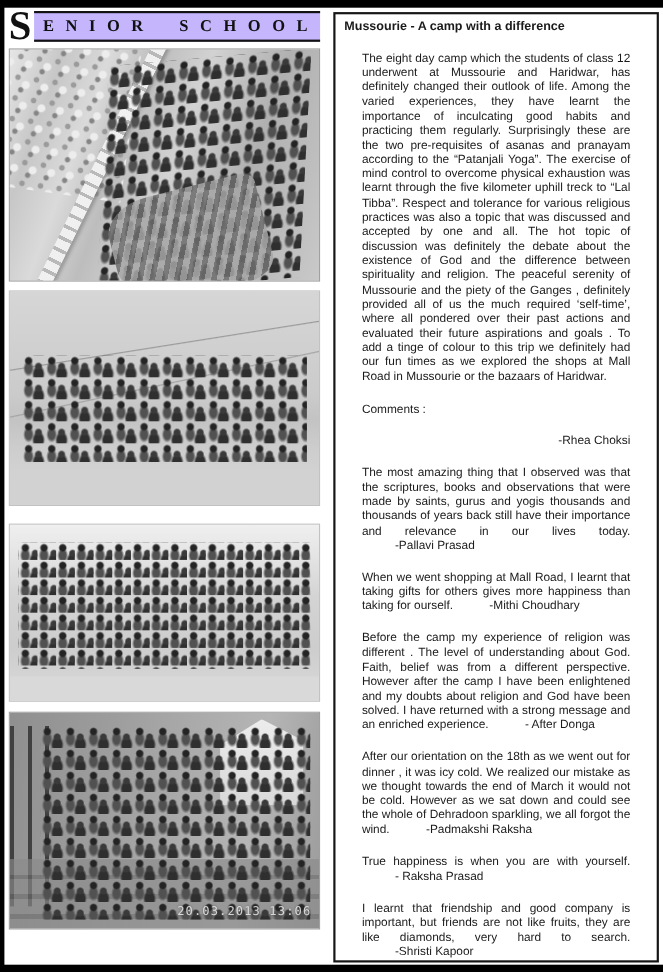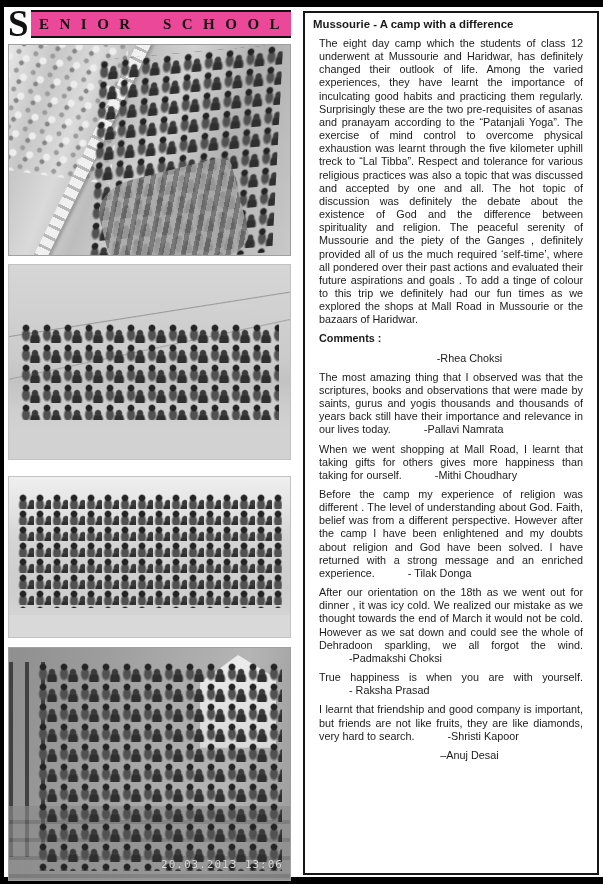--- a/index.html
+++ b/index.html
@@ -15,33 +15,33 @@
   
   .left-col{position:absolute;left:8px;top:9px;width:283px;}
   .masthead{position:relative;height:30px;margin-bottom:4px;}
   .masthead .initial{
     position:absolute;left:0;top:-4px;
     font-family:"Liberation Serif",serif;font-size:37px;line-height:36px;
     font-weight:bold;color:#111;
   }
   .masthead .band{
     margin-left:23px;height:24px;margin-top:1px;
-    background:#ec4899;border-top:2px solid #121212;border-bottom:2px solid #121212;
+    background:#c4b5fd;border-top:2px solid #121212;border-bottom:2px solid #121212;
     display:flex;align-items:center;overflow:hidden;
   }
   .masthead .rest{
     font-family:"Liberation Serif",serif;font-size:15px;font-weight:bold;color:#111;
     letter-spacing:10.5px;word-spacing:8px;padding-left:8px;white-space:nowrap;
   }
 
   .photo{position:relative;overflow:hidden;width:283px;border:1px solid #a0a0a0;box-sizing:border-box;}
   .p1{height:212px;margin-bottom:8px;}
   .p2{height:196px;margin-bottom:16px;border-color:#c2c2c2;}
   .p3{height:162px;margin-bottom:9px;border-color:#c2c2c2;}
-  .p4{height:234px;}
+  .p4{height:198px;}
 
   .crowd{
     position:absolute;
     background-image:
       radial-gradient(circle at 6px 5px,#242424 2.6px,transparent 4px),
       radial-gradient(circle at 15px 10px,#3a3a3a 2.4px,transparent 3.8px),
       radial-gradient(ellipse 4px 6px at 6px 12px,#515151 3px,transparent 5px),
       radial-gradient(ellipse 5px 7px at 15px 17px,#2f2f2f 4px,transparent 6px);
     background-size:21px 20px;
   }
@@ -85,24 +85,24 @@
     font-family:"DejaVu Sans Mono",monospace;font-size:11px;color:#e3e3e3;
     opacity:.9;letter-spacing:1px;text-shadow:0 0 2px #4a4a4a;}
 
   
   .right-col{
     position:absolute;left:303px;top:11px;width:296px;height:864px;
     border:2px solid #161616;box-sizing:border-box;
     padding:4px 8px 6px 8px;overflow:hidden;
   }
   .right-col .title{font-size:11.4px;font-weight:bold;margin:0 0 1px 0;line-height:14px;}
-  .right-col p{margin:6px;font-size:10.8px;line-height:13.15px;text-align:justify;}
-  .comments-label{font-weight:bold;font-size:11.2px;line-height:13.2px;}
+  .right-col p{margin:16px;font-size:10.8px;line-height:13.15px;text-align:justify;}
+  .comments-label{font-weight:normal;font-size:11.2px;line-height:13.2px;}
   .comment .author{display:inline-block;padding-left:30px;white-space:nowrap;}
-  .comment.own-line .author{display:block;text-align:center;padding-left:14%;}
+  .comment.own-line .author{display:block;text-align:right;padding-left:14%;}
 </style>
 </head>
 <body>
 
 <div class="edge top"></div>
 <div class="edge left"></div>
 <div class="edge bottom"></div>
 
 <div class="left-col">
   <div class="masthead">
@@ -138,21 +138,21 @@
     <span class="stamp">20.03.2013 13:06</span>
   </div>
 </div>
 
 <div class="right-col">
   <h3 class="title">Mussourie - A camp with a difference</h3>
   <p class="body">The eight day camp which the students of class 12 underwent at Mussourie and Haridwar, has definitely changed their outlook of life. Among the varied experiences,  they have learnt the importance of inculcating good habits and practicing them regularly. Surprisingly these are the two pre-requisites of asanas and pranayam according to the “Patanjali Yoga”. The exercise of mind control to overcome physical exhaustion was learnt through the five kilometer uphill treck to “Lal Tibba”. Respect and tolerance for various religious practices was also a topic that was discussed and accepted by one and all. The hot topic of discussion was definitely the debate about the existence of God and the difference between spirituality and religion. The peaceful serenity of Mussourie and the piety of the Ganges , definitely provided all of us the much required ‘self-time’, where all pondered over their past actions and evaluated their future aspirations and goals . To add a tinge of colour to this trip we definitely had our fun times as we explored the shops at Mall Road in Mussourie or the bazaars of Haridwar.</p>
   <p class="comments-label">Comments :</p>
 
   <p class="comment own-line"><span class="author">-Rhea Choksi</span></p>
-  <p class="comment"><span>The most amazing thing that I observed was that the scriptures, books and observations that were made by saints, gurus and yogis thousands and thousands of years back still have their importance and relevance in our lives today.</span> <span class="author">-Pallavi Namrata</span></p>
+  <p class="comment"><span>The most amazing thing that I observed was that the scriptures, books and observations that were made by saints, gurus and yogis thousands and thousands of years back still have their importance and relevance in our lives today.</span> <span class="author">-Pallavi Prasad</span></p>
   <p class="comment"><span>When we went shopping at Mall Road, I learnt that taking gifts for others gives more happiness than taking for ourself.</span> <span class="author">-Mithi Choudhary</span></p>
-  <p class="comment"><span>Before the camp my experience of religion was different . The level of understanding about God. Faith, belief was from a different perspective. However after the camp I have been enlightened and my doubts about religion and God have been solved. I have returned with a strong message and an enriched experience.</span> <span class="author">- Tilak Donga</span></p>
-  <p class="comment"><span>After our orientation on the 18th as we went out for dinner , it was icy cold. We realized our mistake as we thought towards the end of March it would not be cold. However as we sat down and could see the whole of Dehradoon sparkling, we all forgot the wind.</span> <span class="author">-Padmakshi Choksi</span></p>
+  <p class="comment"><span>Before the camp my experience of religion was different . The level of understanding about God. Faith, belief was from a different perspective. However after the camp I have been enlightened and my doubts about religion and God have been solved. I have returned with a strong message and an enriched experience.</span> <span class="author">- After Donga</span></p>
+  <p class="comment"><span>After our orientation on the 18th as we went out for dinner , it was icy cold. We realized our mistake as we thought towards the end of March it would not be cold. However as we sat down and could see the whole of Dehradoon sparkling, we all forgot the wind.</span> <span class="author">-Padmakshi Raksha</span></p>
   <p class="comment"><span>True happiness is when you are with yourself.</span> <span class="author">- Raksha Prasad</span></p>
   <p class="comment"><span>I learnt that friendship and good company is important, but friends are not like fruits, they are like diamonds, very hard to search.</span> <span class="author">-Shristi Kapoor</span></p>
   <p class="comment own-line"><span class="author">–Anuj Desai</span></p>
 
 </div>
 
 </body></html>

